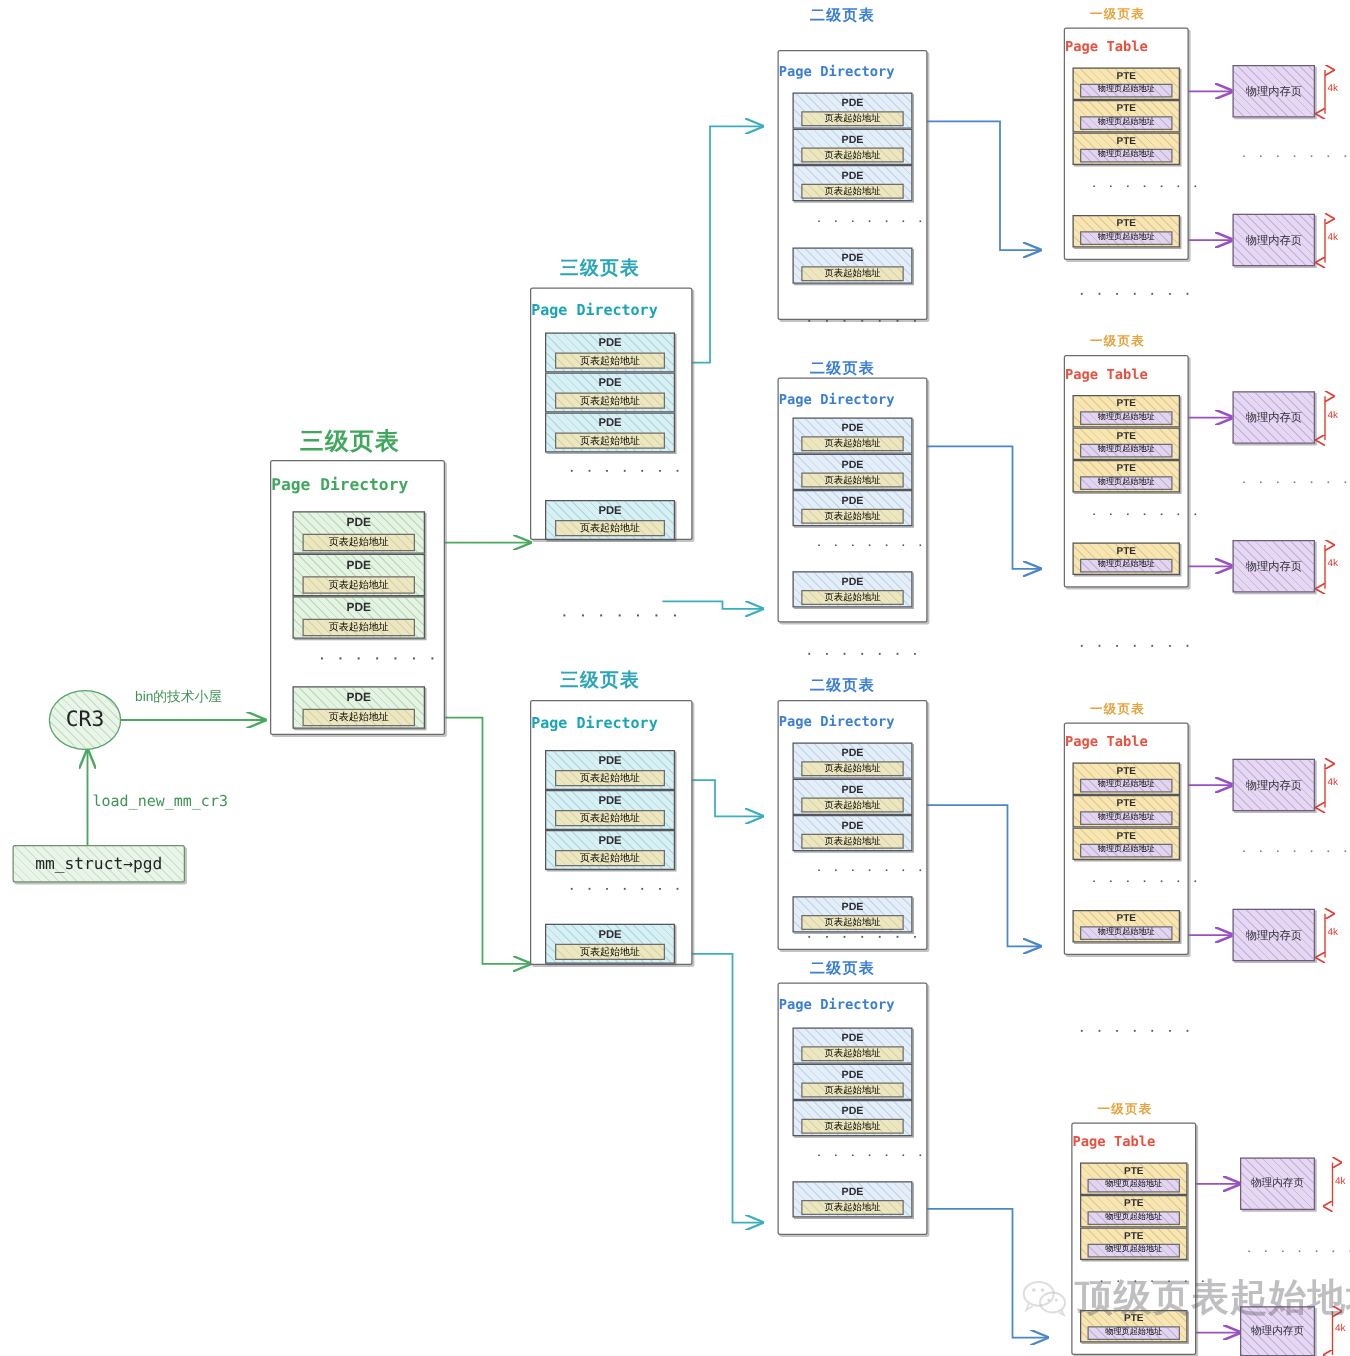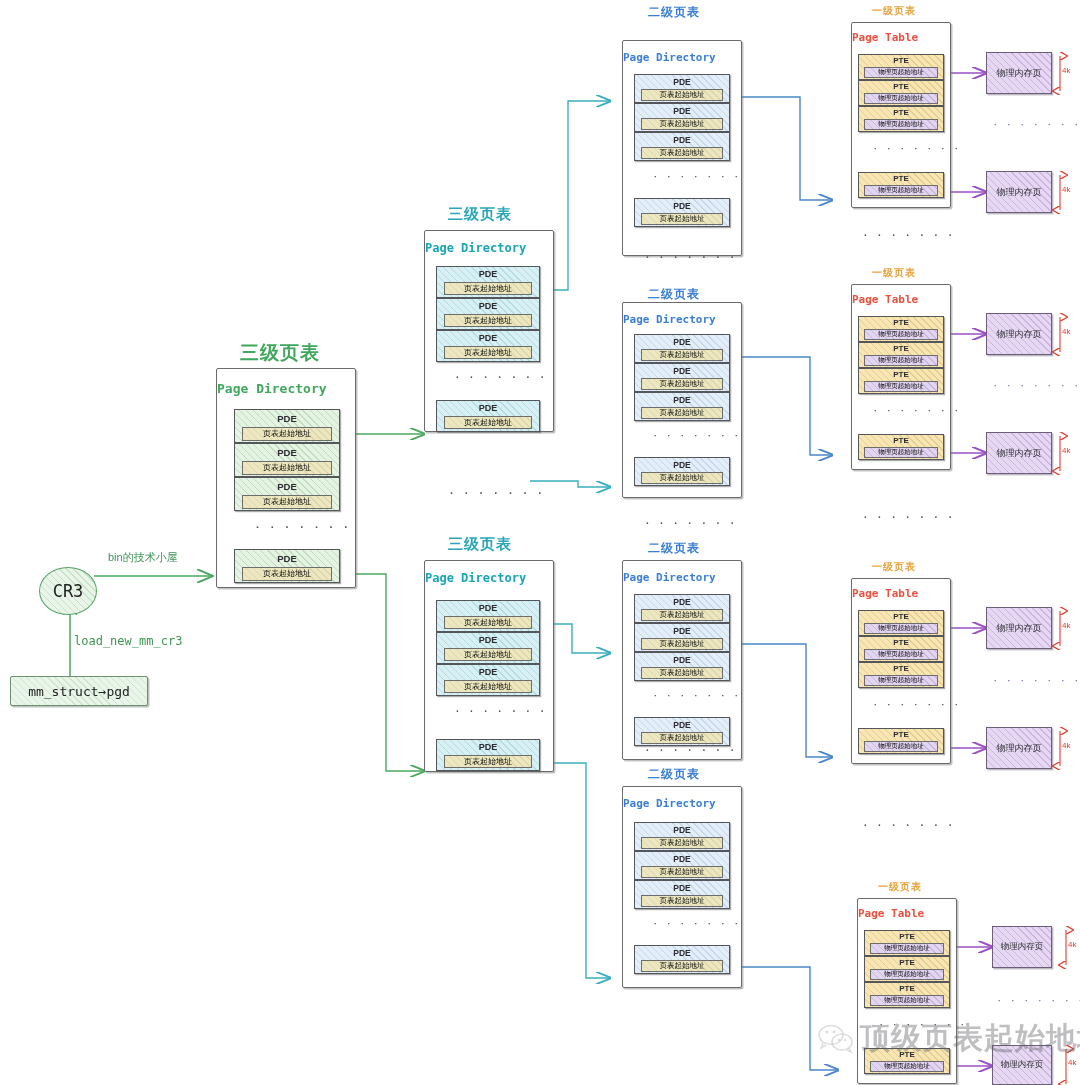--- a/index.html
+++ b/index.html
@@ -161,21 +161,21 @@
     <path d="M1060,611 L1060,646" stroke="#e23b2e" stroke-width="1.1" fill="none" marker-start="url(#ah-red-up)" marker-end="url(#ah-red-dn)"></path>
     <path d="M1060,731 L1060,766" stroke="#e23b2e" stroke-width="1.1" fill="none" marker-start="url(#ah-red-up)" marker-end="url(#ah-red-dn)"></path>
     <path d="M1066,930 L1066,965" stroke="#e23b2e" stroke-width="1.1" fill="none" marker-start="url(#ah-red-up)" marker-end="url(#ah-red-dn)"></path>
     <path d="M1066,1049 L1066,1084" stroke="#e23b2e" stroke-width="1.1" fill="none" marker-start="url(#ah-red-up)" marker-end="url(#ah-red-dn)"></path>
   </svg>
 
   <div class="mmbox" style="left:10px;top:676px;width:136px;height:28px;">mm_struct→pgd</div>
 
   <div class="edge-label" style="left:74px;top:634px;color:#3f9455;font-size:12px;font-family:'DejaVu Sans Mono','Liberation Mono',monospace;">load_new_mm_cr3</div>
 
-  <div class="cr3" style="left:39px;top:567px;width:56px;height:46px;">CR3</div>
+  <div class="cr3" style="left:39px;top:552px;width:56px;height:46px;">CR3</div>
 
   <div class="edge-label" style="left:108px;top:550px;color:#3f9455;font-size:11px;">bin的技术小屋</div>
 
   <div class="lvl-title t-l4" style="left:240px;top:340px;">三级页表</div>
 
   <div class="frame" style="left:216px;top:368px;width:140px;height:220px;">
     <div class="frame-head head-l4" style="top:12px;font-size:13px;">Page Directory</div>
   </div>
 
   <div class="entry hatch-green" style="left:234px;top:409px;width:106px;height:34px;">

